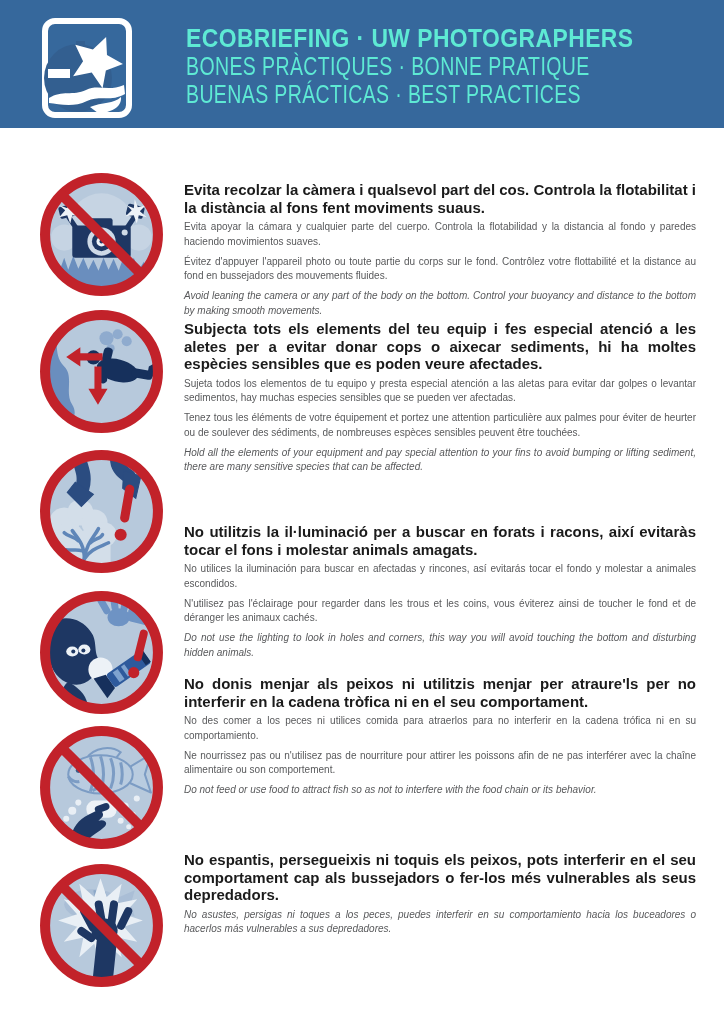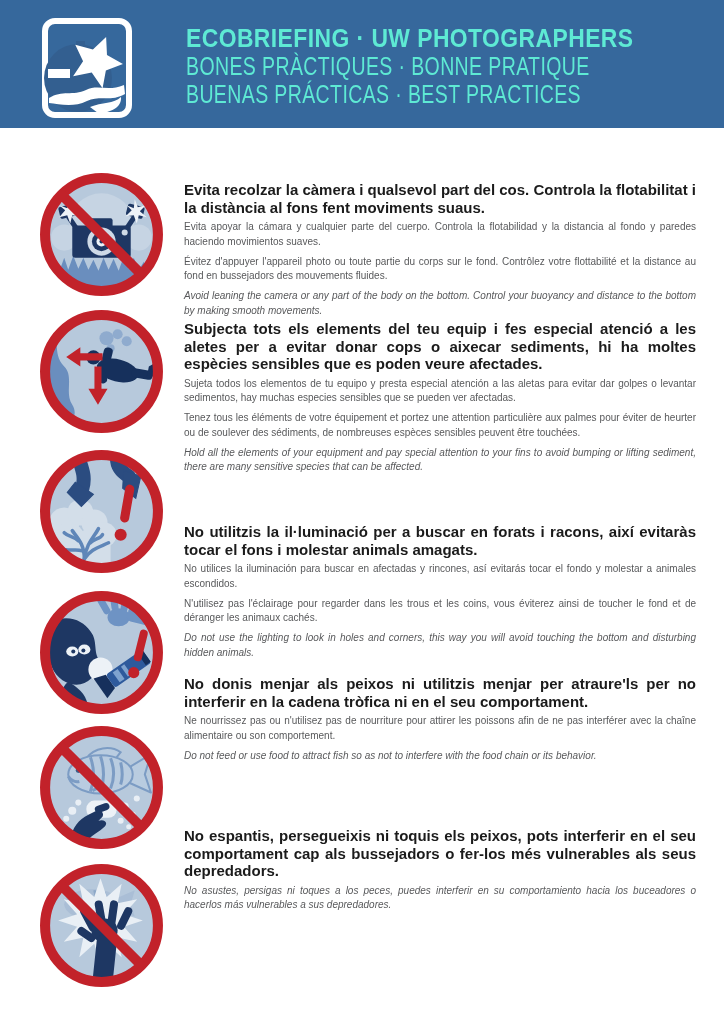--- a/index.html
+++ b/index.html
@@ -269,22 +269,23 @@
 
   <div class="sec" style="top:523px;">
     <h3>No utilitzis la il·luminació per a buscar en forats i racons, així evitaràs tocar el fons i molestar animals amagats.</h3>
     <p>No utilices la iluminación para buscar en afectadas y rincones, así evitarás tocar el fondo y molestar a animales escondidos.</p>
     <p>N'utilisez pas l'éclairage pour regarder dans les trous et les coins, vous éviterez ainsi de toucher le fond et de déranger les animaux cachés.</p>
     <p>Do not use the lighting to look in holes and corners, this way you will avoid touching the bottom and disturbing hidden animals.</p>
   </div>
 
   <div class="sec" style="top:675px;">
     <h3>No donis menjar als peixos ni utilitzis menjar per atraure'ls per no interferir en la cadena tròfica ni en el seu comportament.</h3>
+    <p>No des comer a los peces ni utilices comida para atraerlos para no interferir en la cadena trófica ni en su comportamiento.</p>
     <p>Ne nourrissez pas ou n'utilisez pas de nourriture pour attirer les poissons afin de ne pas interférer avec la chaîne alimentaire ou son comportement.</p>
     <p>Do not feed or use food to attract fish so as not to interfere with the food chain or its behavior.</p>
   </div>
 
-  <div class="sec" style="top:827px;">
+  <div class="sec" style="top:851px;">
     <h3>No espantis, persegueixis ni toquis els peixos, pots interferir en el seu comportament cap als bussejadors o fer-los més vulnerables als seus depredadors.</h3>
     <p>No asustes, persigas ni toques a los peces, puedes interferir en su comportamiento hacia los buceadores o hacerlos más vulnerables a sus depredadores.</p>
   </div>
 
 </div>
 
 </body></html>

